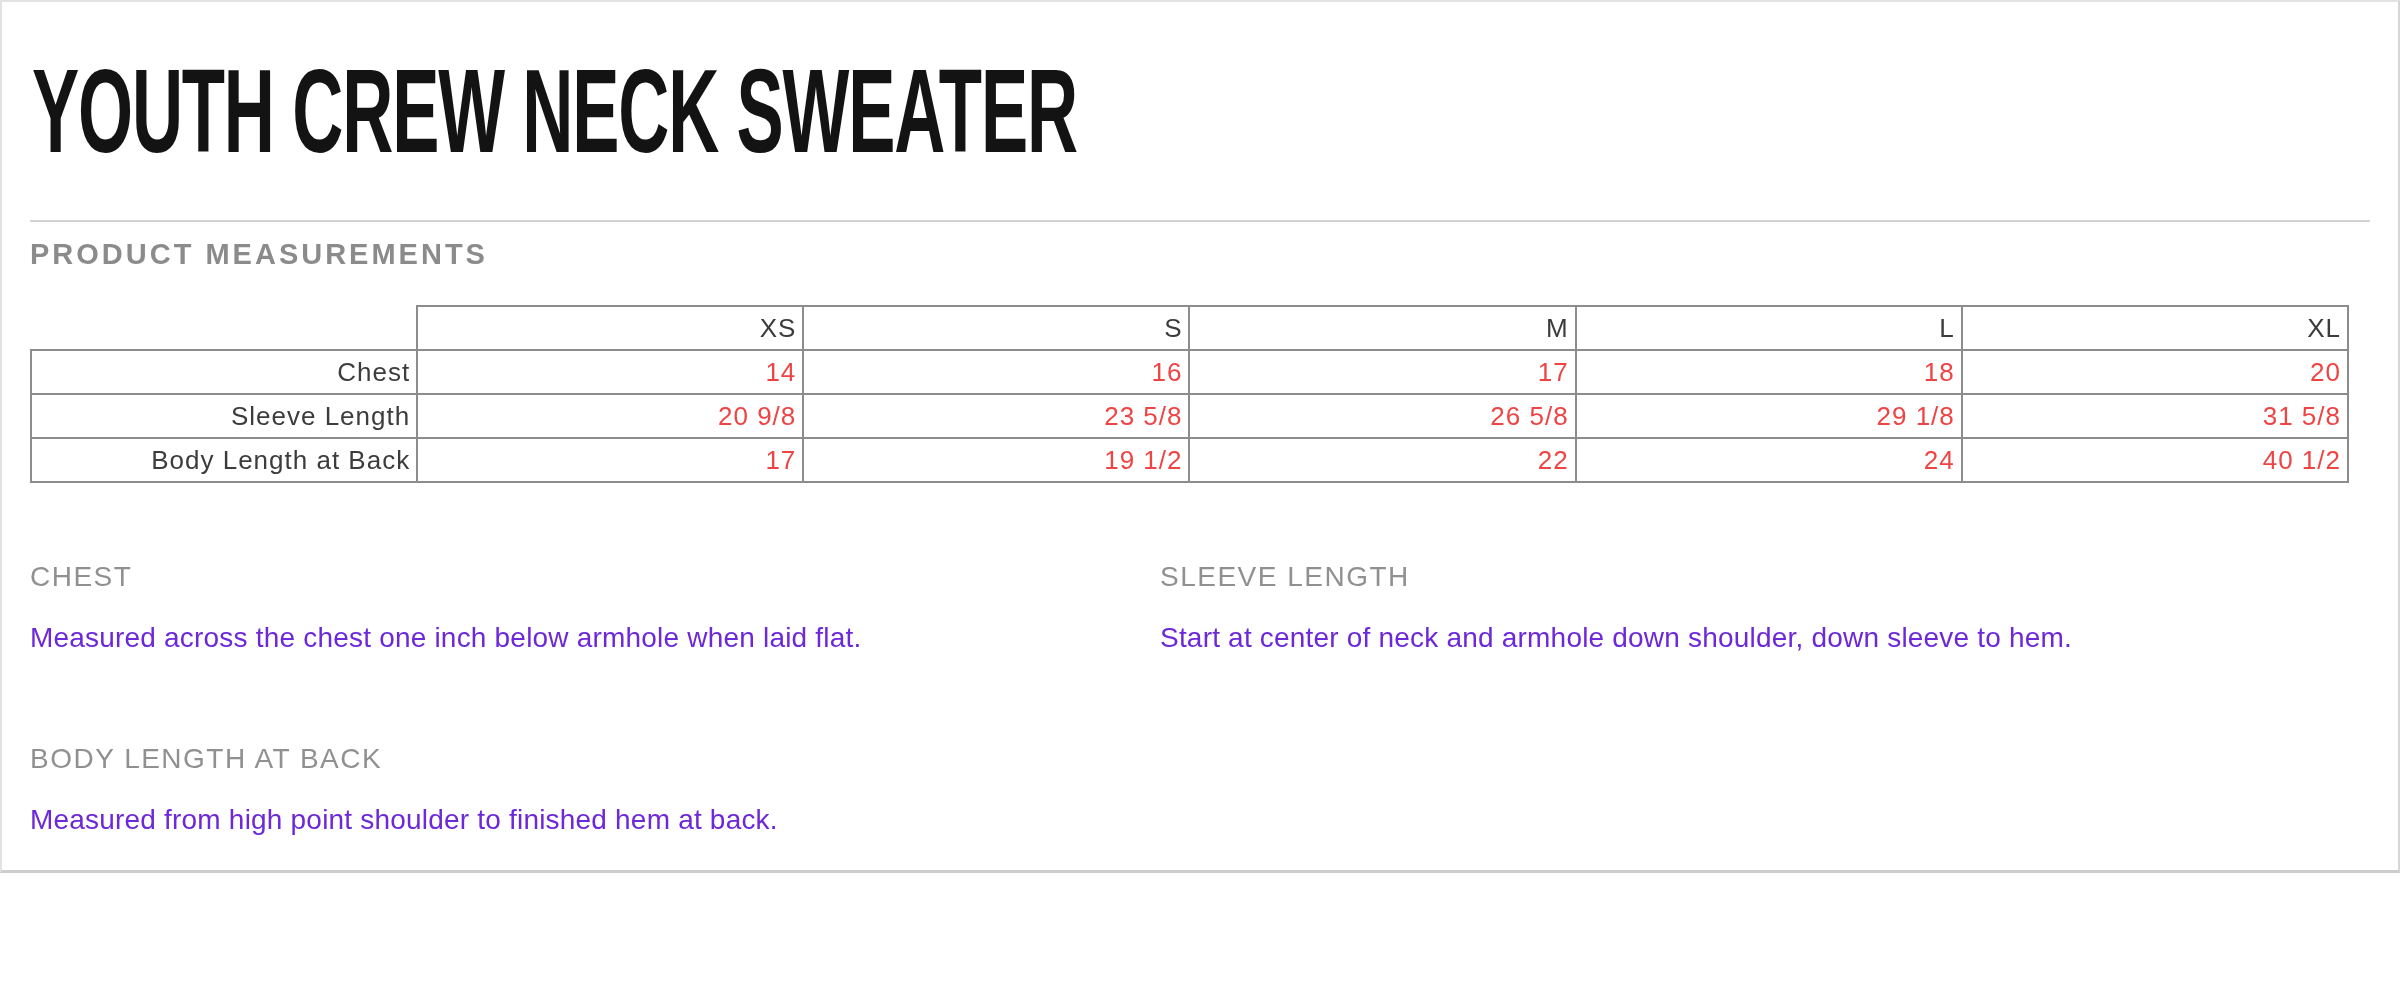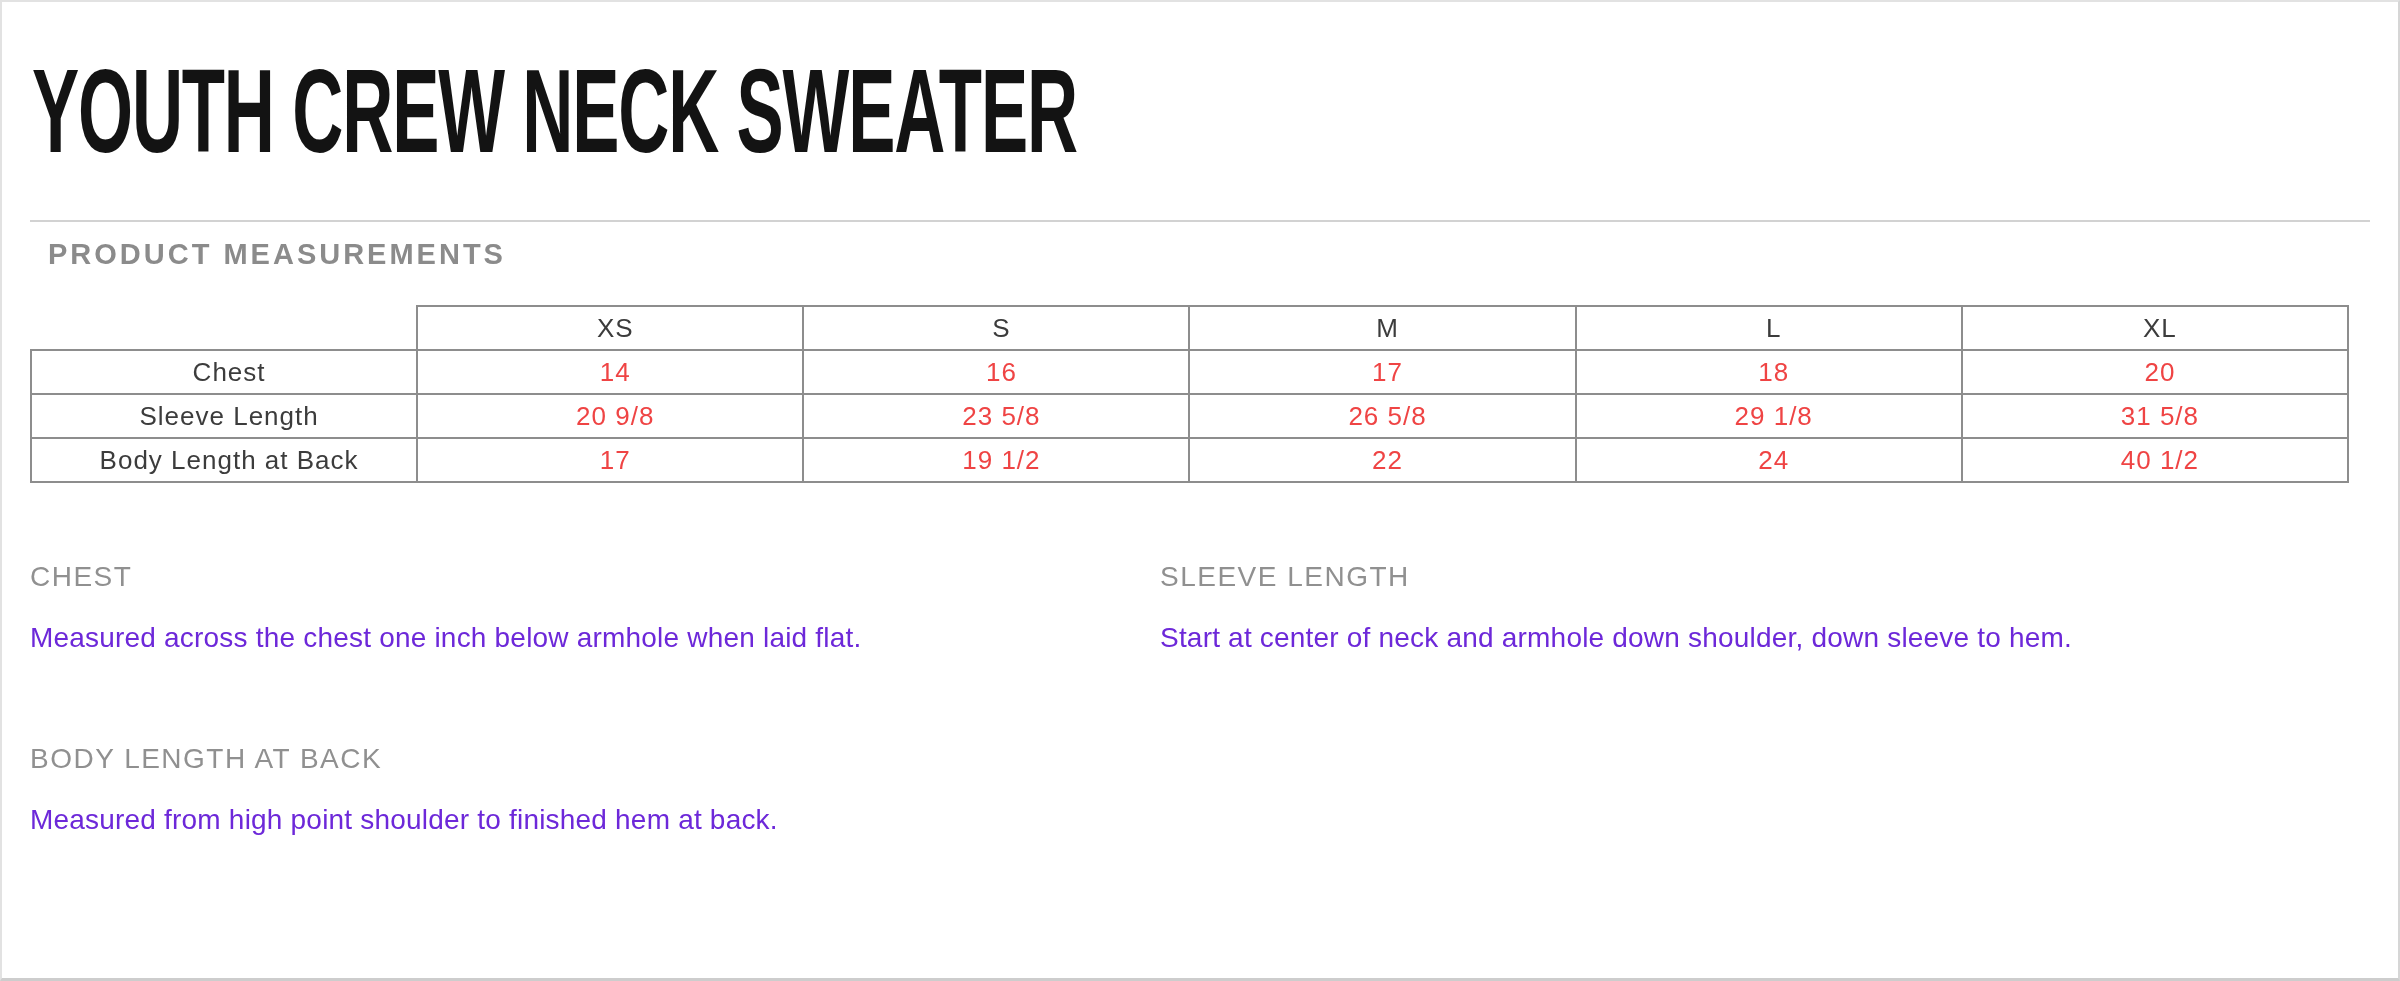--- a/index.html
+++ b/index.html
@@ -2,21 +2,21 @@
 <html><head>
 <meta charset="utf-8">
 <style>
   * { box-sizing: border-box; }
   html, body { margin: 0; padding: 0; background: #ffffff; }
   body { font-family: "Liberation Sans", sans-serif; }
 
   .page {
     position: relative;
     width: 2400px;
-    height: 981px;
+    height: 873px;
     background: #ffffff;
     border: 2px solid #e2e2e2;
     border-right-color: #d6d6d6;
     border-bottom: 3px solid #cdcdcd;
     padding: 0 28px;
     overflow: hidden;
   }
 
   .title {
     margin: 50px 0 0 2px;
@@ -30,38 +30,38 @@
     transform-origin: 0 50%;
   }
 
   .divider {
     margin: 50px 0 0 0;
     border: none;
     border-top: 2px solid #d2d2d2;
   }
 
   .section-heading {
-    margin: 16px 0 0 18px;
+    margin: 16px 0 0 0;
     font-size: 29px;
     font-weight: bold;
     color: #8b8b8b;
     letter-spacing: 3px;
   }
 
   table.size-table {
     border-collapse: collapse;
     table-layout: fixed;
     width: 2319px;
     margin-top: 34px;
   }
   .size-table th, .size-table td {
     border: 2px solid #8d8d8d;
     height: 44px;
     padding: 0 6px 0 16px;
-    text-align: center;
+    text-align: right;
     vertical-align: middle;
     font-size: 26px;
     font-weight: normal;
     letter-spacing: 1px;
     overflow: hidden;
     white-space: nowrap;
   }
   .size-table thead th { color: #3c3c3c; }
   .size-table thead th.corner { border: none; background: transparent; }
   .size-table tbody td.rowlabel { color: #3c3c3c; }

